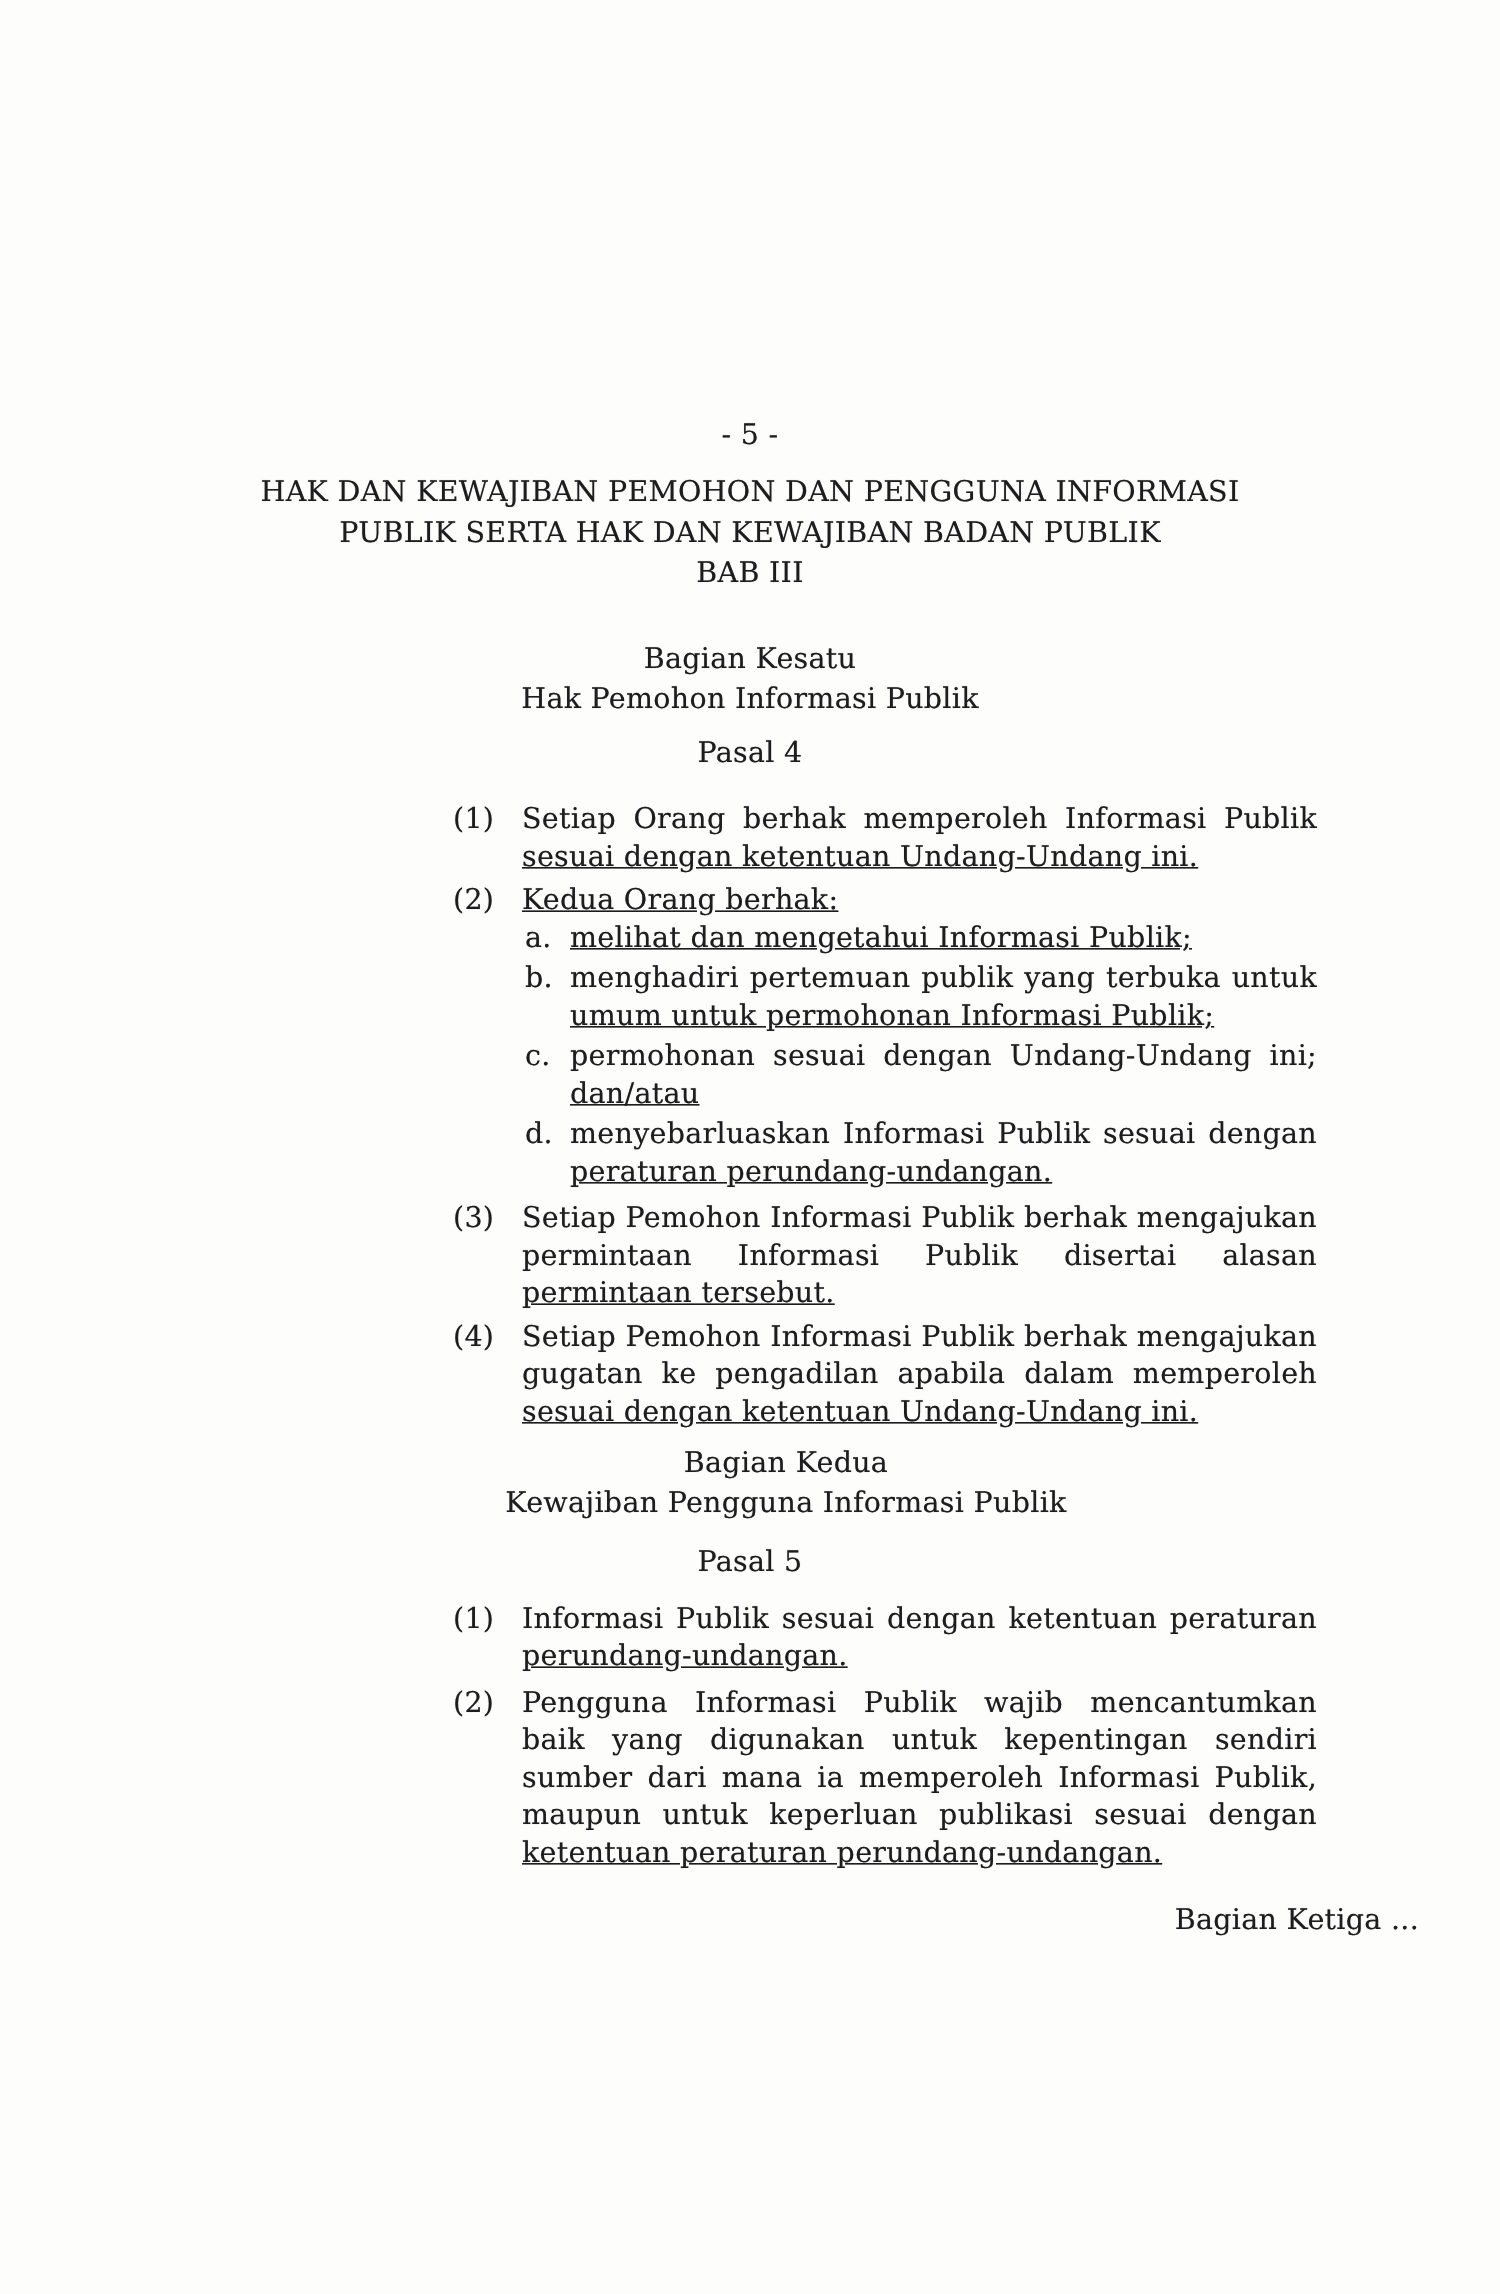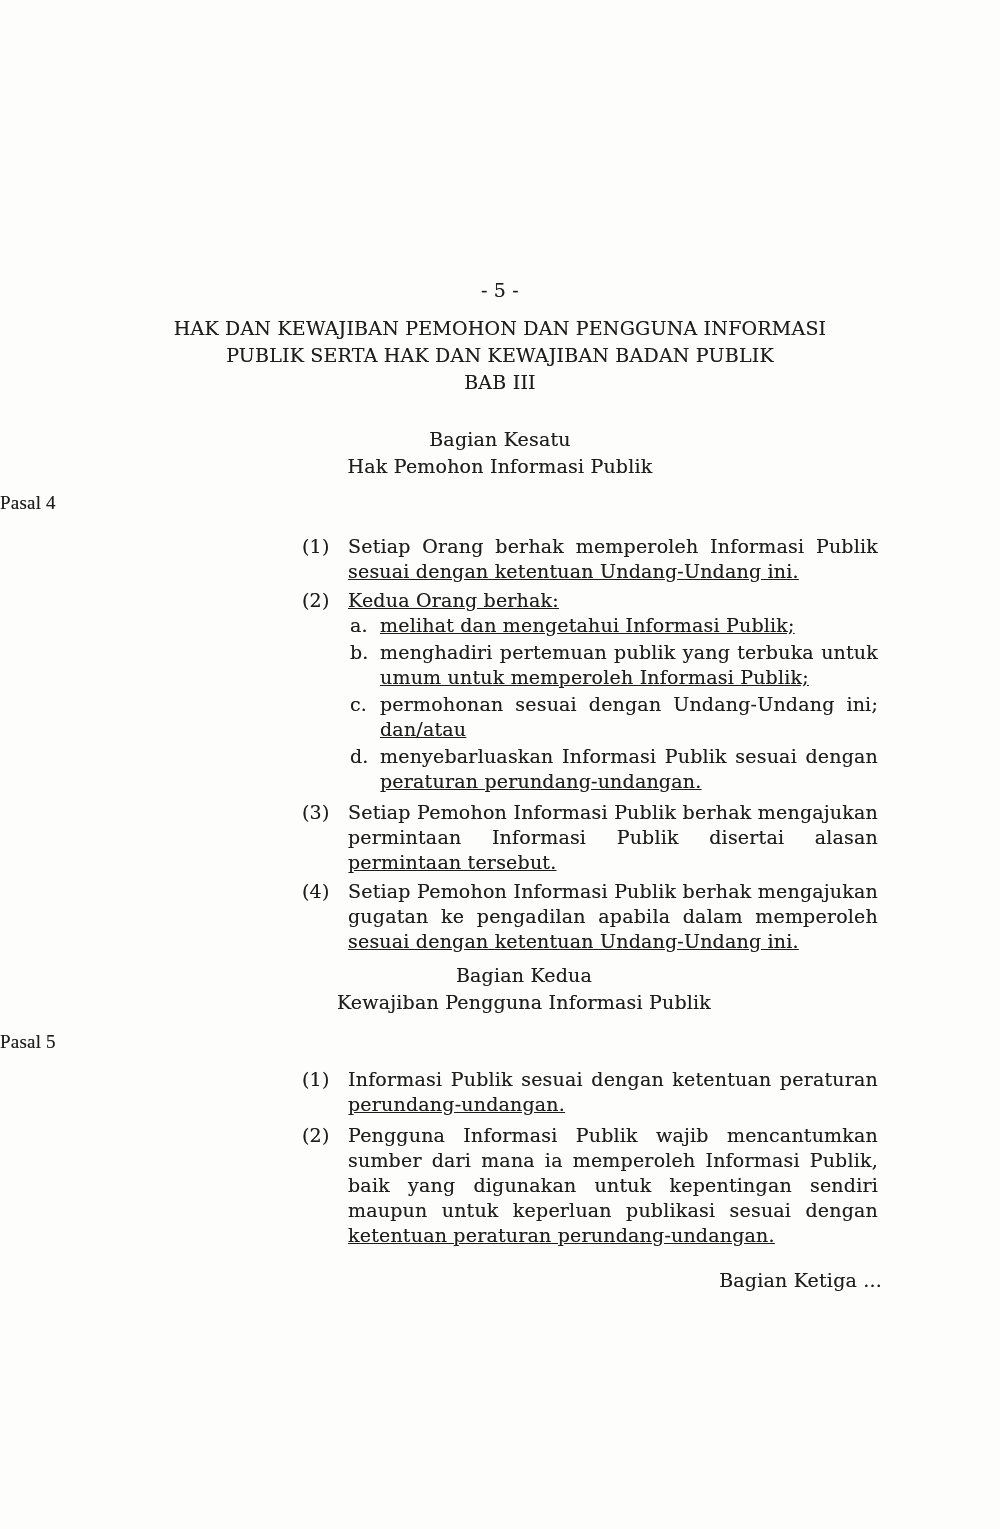--- a/index.html
+++ b/index.html
@@ -35,22 +35,22 @@
     margin-top: 30px;
     text-align: center;
     line-height: 27px;
   }
   .section-head-2 {
     margin-top: 8px;
     margin-left: 48px;
   }
   .article-title {
     margin-top: 9px;
+    text-align: center;
     line-height: 27px;
-    font-family: Liberation Serif, serif;
   }
   .article-title-2 {
     margin-top: 12px;
   }
   .items {
     margin-top: 18px;
   }
   .items-2 {
     margin-top: 12px;
   }
@@ -87,21 +87,21 @@
     text-align-last: justify;
   }
   .just .ln.last {
     text-align: right;
     text-align-last: left;
     text-decoration: underline;
   }
   .catchword {
     margin-top: 20px;
     text-align: right;
-    padding-right: 118px;
+    padding-right: 54px;
   }
 </style>
 </head>
 <body>
 
 <div class="page">
 
   <div class="pageno">- 5 -</div>
 
   <div class="chapter center">
@@ -139,21 +139,21 @@
           <div class="sub">
             <span class="letter">a.</span>
             <div class="stext just">
                 <div class="ln last">melihat dan mengetahui Informasi Publik;</div>
               </div>
           </div>
           <div class="sub">
             <span class="letter">b.</span>
             <div class="stext just">
                 <div class="ln">menghadiri pertemuan publik yang terbuka untuk</div>
-                <div class="ln last">umum untuk memperoleh Informasi Publik;</div>
+                <div class="ln last">umum untuk permohonan Informasi Publik;</div>
               </div>
           </div>
           <div class="sub">
             <span class="letter">c.</span>
             <div class="stext just">
                 <div class="ln">permohonan sesuai dengan Undang-Undang ini;</div>
                 <div class="ln last">dan/atau</div>
               </div>
           </div>
           <div class="sub">
@@ -201,22 +201,22 @@
       <div class="itext just">
           <div class="ln">Informasi Publik sesuai dengan ketentuan peraturan</div>
           <div class="ln last">perundang-undangan.</div>
         </div>
     </div>
 
     <div class="item">
       <span class="num">(2)</span>
       <div class="itext just">
           <div class="ln">Pengguna Informasi Publik wajib mencantumkan</div>
+          <div class="ln">baik yang digunakan untuk kepentingan sendiri</div>
           <div class="ln">sumber dari mana ia memperoleh Informasi Publik,</div>
-          <div class="ln">baik yang digunakan untuk kepentingan sendiri</div>
           <div class="ln">maupun untuk keperluan publikasi sesuai dengan</div>
           <div class="ln last">ketentuan peraturan perundang-undangan.</div>
         </div>
     </div>
 
   </div>
 
   <div class="catchword">Bagian Ketiga ...</div>
 
 </div>

